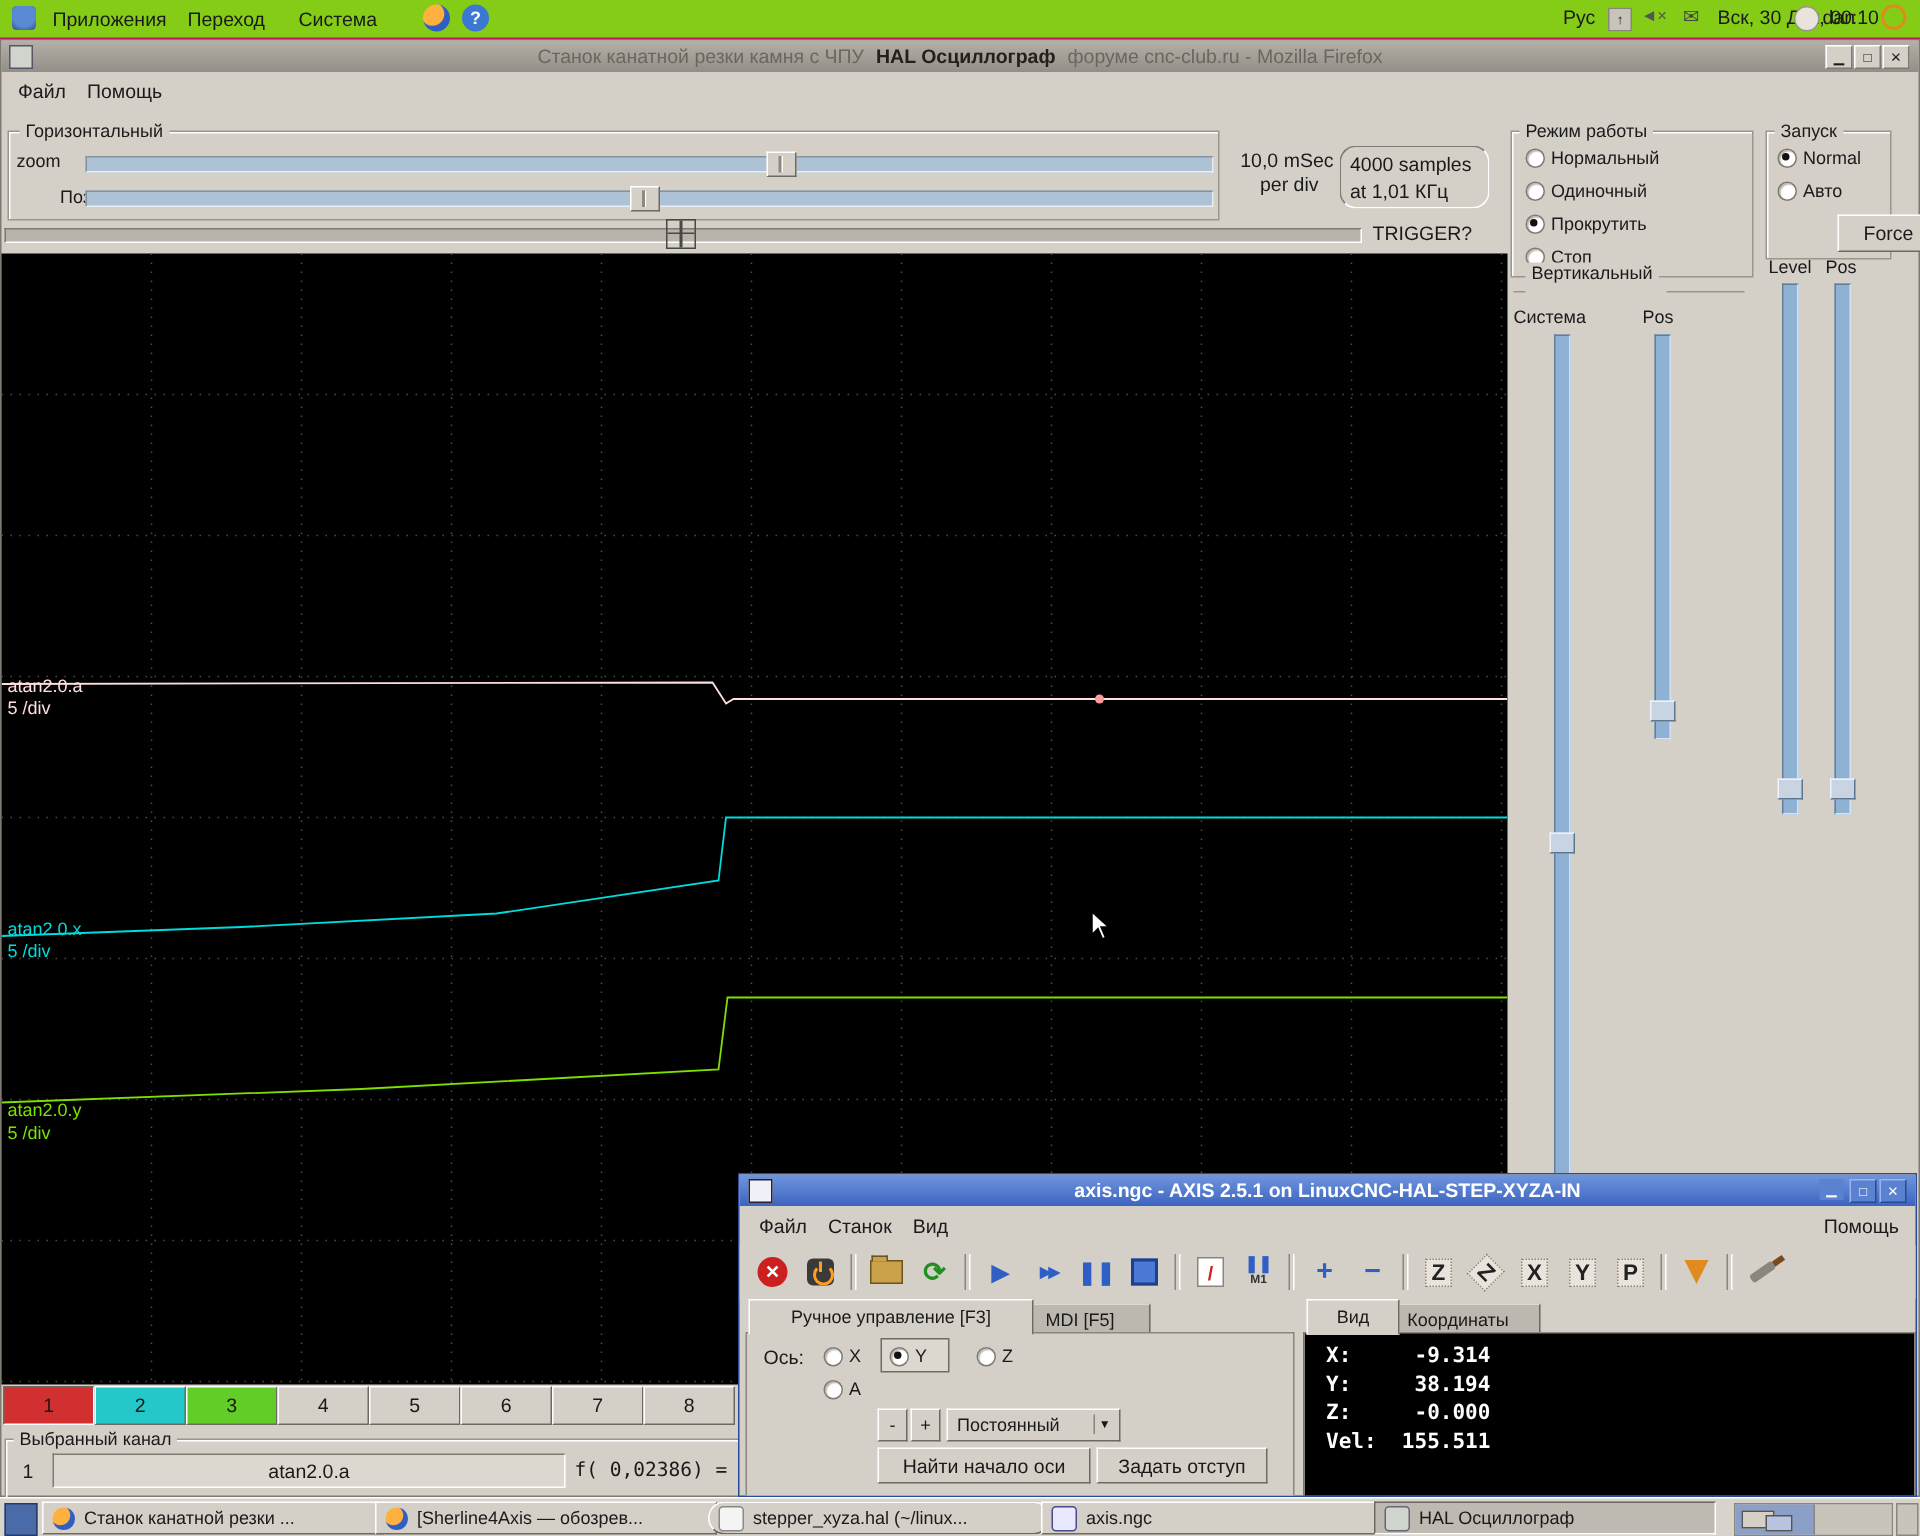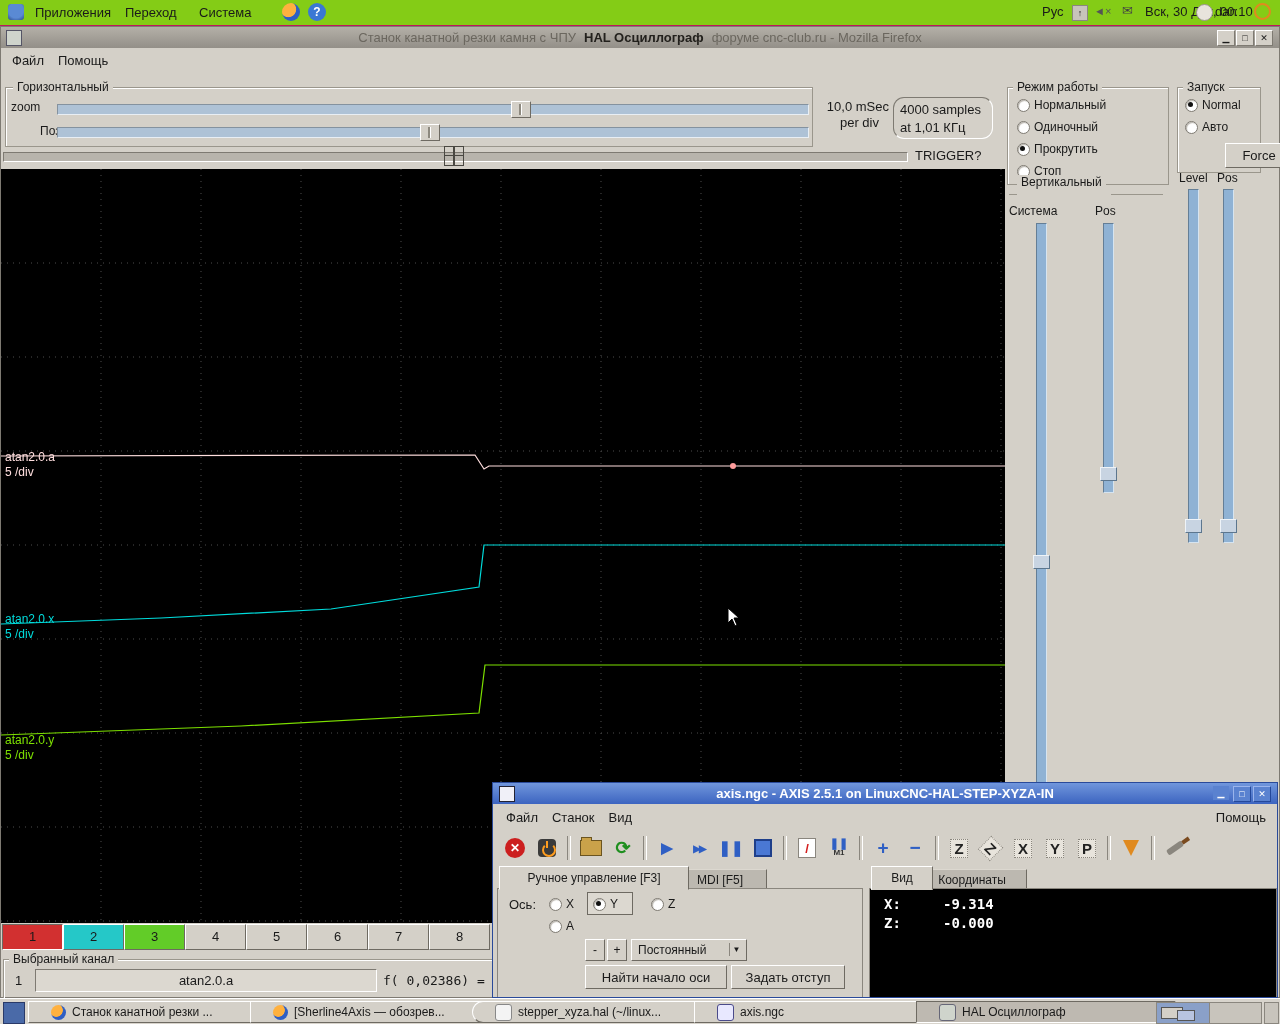--- a/index.html
+++ b/index.html
@@ -57,21 +57,21 @@
   .tb-brush{width:18px;height:6px;background:#8a867e;transform:rotate(-35deg);border-radius:2px;position:relative;}
   .tb-brush::after{content:"";position:absolute;right:-8px;top:1px;width:8px;height:4px;background:#7a4a1f;}
   
   .tab{position:absolute;height:22px;display:flex;align-items:center;justify-content:center;
        font-size:12px;padding:0 8px;white-space:nowrap;}
   .tab.active{background:#d4d0c8;border:1px solid;border-color:#fff #6e6a62 transparent #fff;z-index:2;}
   .tab.inactive{background:#bcb8b0;border:1px solid;border-color:#dcd8d0 #6e6a62 #6e6a62 #cac6be;height:19px;top:3px;}
   .dro-line{white-space:pre;font-family:"DejaVu Sans Mono",monospace;font-size:14px;font-weight:bold;
             color:#ffffff;line-height:19px;}
   
-  .task{position:absolute;top:2px;height:20px;display:flex;align-items:center;gap:6px;padding:0 22px;
+  .task{position:absolute;top:2px;height:20px;display:flex;align-items:center;gap:6px;padding:0 6px;
         background:#d4d0c8;border:1px solid;border-color:#fff #6e6a62 #6e6a62 #fff;
         font-size:12px;overflow:hidden;white-space:nowrap;}
   .task.active{background:#beb9b1;border-color:#6e6a62 #fff #fff #6e6a62;}
   .tico{width:15px;height:15px;flex:0 0 auto;border-radius:3px;}
   .tico-ff{border-radius:50%;background:radial-gradient(circle at 35% 35%,#ffb13f 0 45%,#2f5fc4 50% 100%);}
   .tico-page{background:#f4f4f4;border:1px solid #888;}
   .tico-axis{background:#e8e8ff;border:1px solid #4a4a8a;}
   .tico-scope{background:#cfd4cc;border:1px solid #667;}
   .ptxt{font-size:13px;white-space:nowrap;}
 </style>
@@ -368,21 +368,23 @@
     </div>
 
     <div class="btn abs" style="left:48px;top:182px;width:140px;height:22px;font-size:13px;">Найти начало оси</div>
     <div class="btn abs" style="left:194px;top:182px;width:112px;height:22px;font-size:13px;">Задать отступ</div>
 
     <div class="tab active" style="left:378px;top:83px;width:44px;">Вид</div>
     <div class="tab inactive" style="left:424px;top:86px;width:92px;">Координаты</div>
     <div class="abs" style="left:376px;top:105px;width:406px;height:110px;border:1px solid #8a867e;background:#000;">
       <div style="padding:6px 0 0 14px;">
         <div class="dro-line">X:     -9.314</div>
+        <div class="dro-line">Y:     38.194</div>
         <div class="dro-line">Z:     -0.000</div>
+        <div class="dro-line">Vel:  155.511</div>
       </div>
     </div>
   </div>
 
   <div class="abs" style="left:0;top:998px;width:1280px;height:26px;background:#d8d4cc;border-top:1px solid #ffffff;z-index:10;">
     <div class="abs" style="left:3px;top:3px;width:20px;height:20px;background:#4a6aa8;border:1px solid #2a3a68;"></div>
 
     <div class="task" style="left:28px;width:214px;">
       <span class="tico tico-ff"></span>
       <span>Станок канатной резки ...</span>

